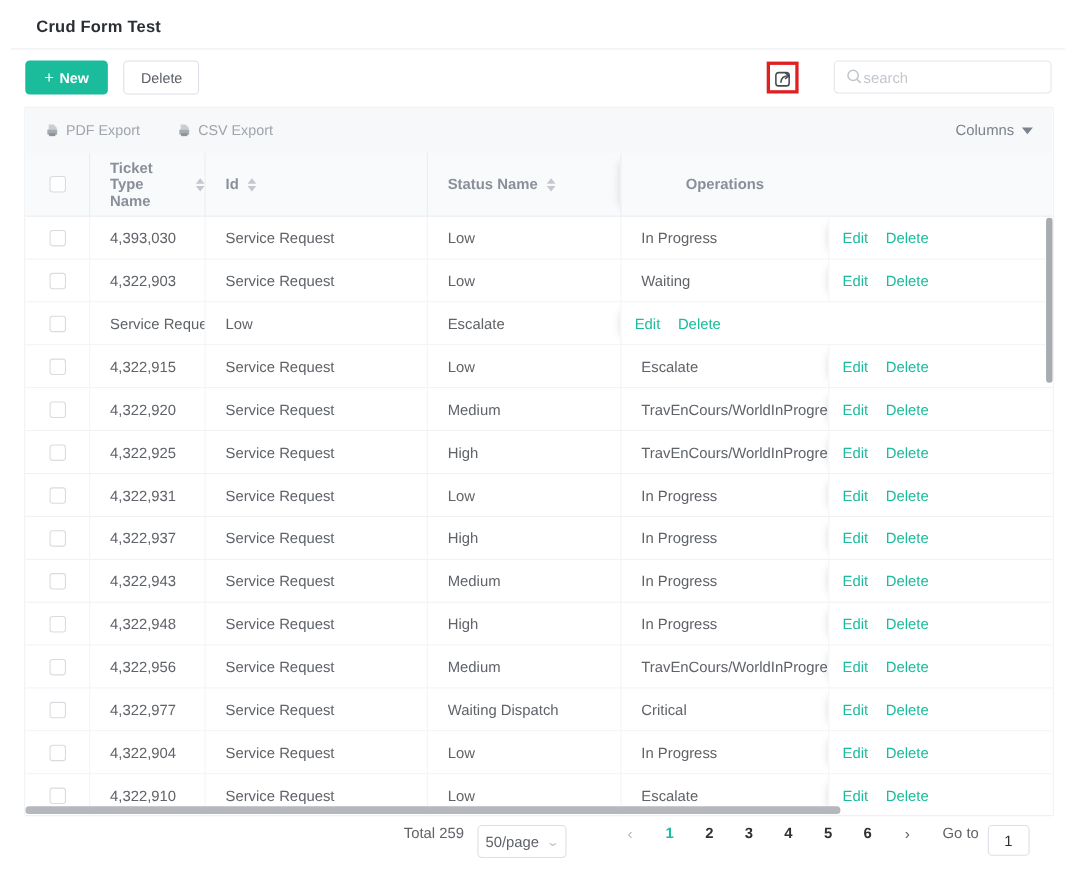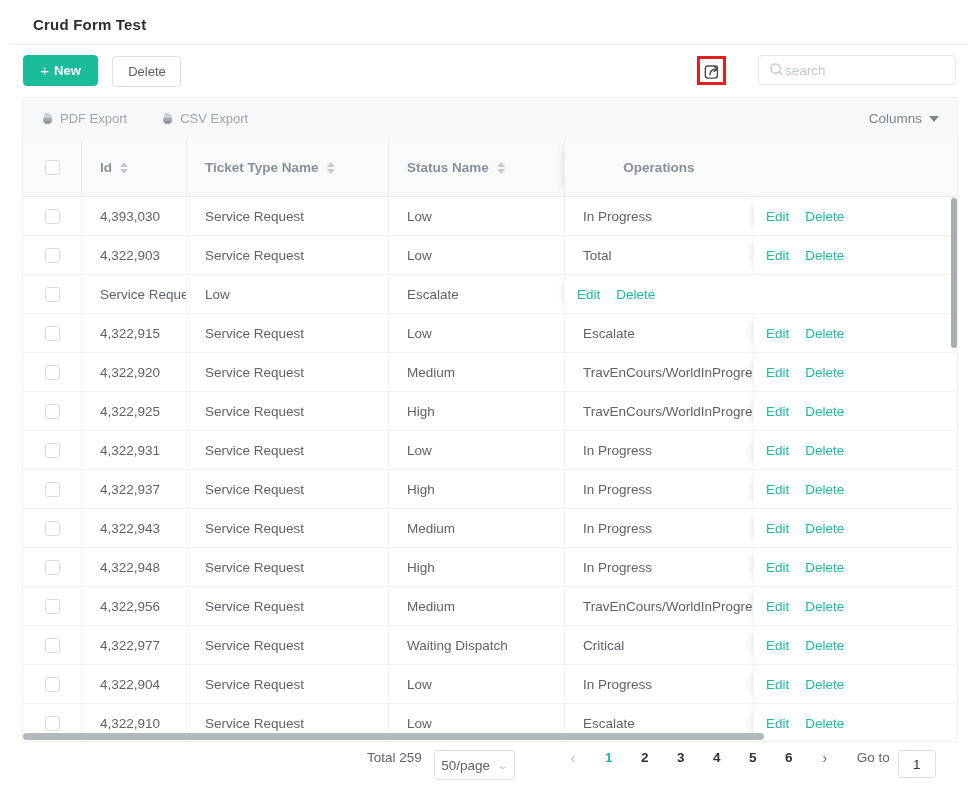--- a/index.html
+++ b/index.html
@@ -124,34 +124,34 @@
         <span>Columns</span>
         <span class="tri-down"></span>
       </span>
     </div>
 
     <div class="grid-row thead">
       <div class="cell" style="justify-content:center; padding-left:0;">
         <span class="checkbox"></span>
       </div>
       <div class="cell">
+        <span>Ticket Type Name</span>
+        <span class="sorter">
+            <span class="caret up"></span>
+            <span class="caret down"></span>
+          </span>
+      </div>
+      <div class="cell">
         <span>Id</span>
         <span class="sorter">
             <span class="caret up"></span>
             <span class="caret down"></span>
           </span>
       </div>
       <div class="cell">
-        <span>Ticket Type Name</span>
-        <span class="sorter">
-            <span class="caret up"></span>
-            <span class="caret down"></span>
-          </span>
-      </div>
-      <div class="cell">
         <span>Status Name</span>
         <span class="sorter">
             <span class="caret up"></span>
             <span class="caret down"></span>
           </span>
       </div>
       <div class="cell cell-ops-head">
         <span>Operations</span>
       </div>
     </div>
@@ -171,21 +171,21 @@
       </div>
     </div>
 
     <div class="grid-row trow">
       <div class="cell">
             <span class="checkbox"></span>
           </div>
       <div class="cell">4,322,903</div>
       <div class="cell">Service Request</div>
       <div class="cell">Low</div>
-      <div class="cell">Total</div>
+      <div class="cell">Waiting</div>
       <div class="cell cell-ops">
         <a class="op-link">Edit</a>
         <a class="op-link">Delete</a>
       </div>
     </div>
 
     <div class="grid-row trow">
       <div class="cell">
             <span class="checkbox"></span>
           </div>

